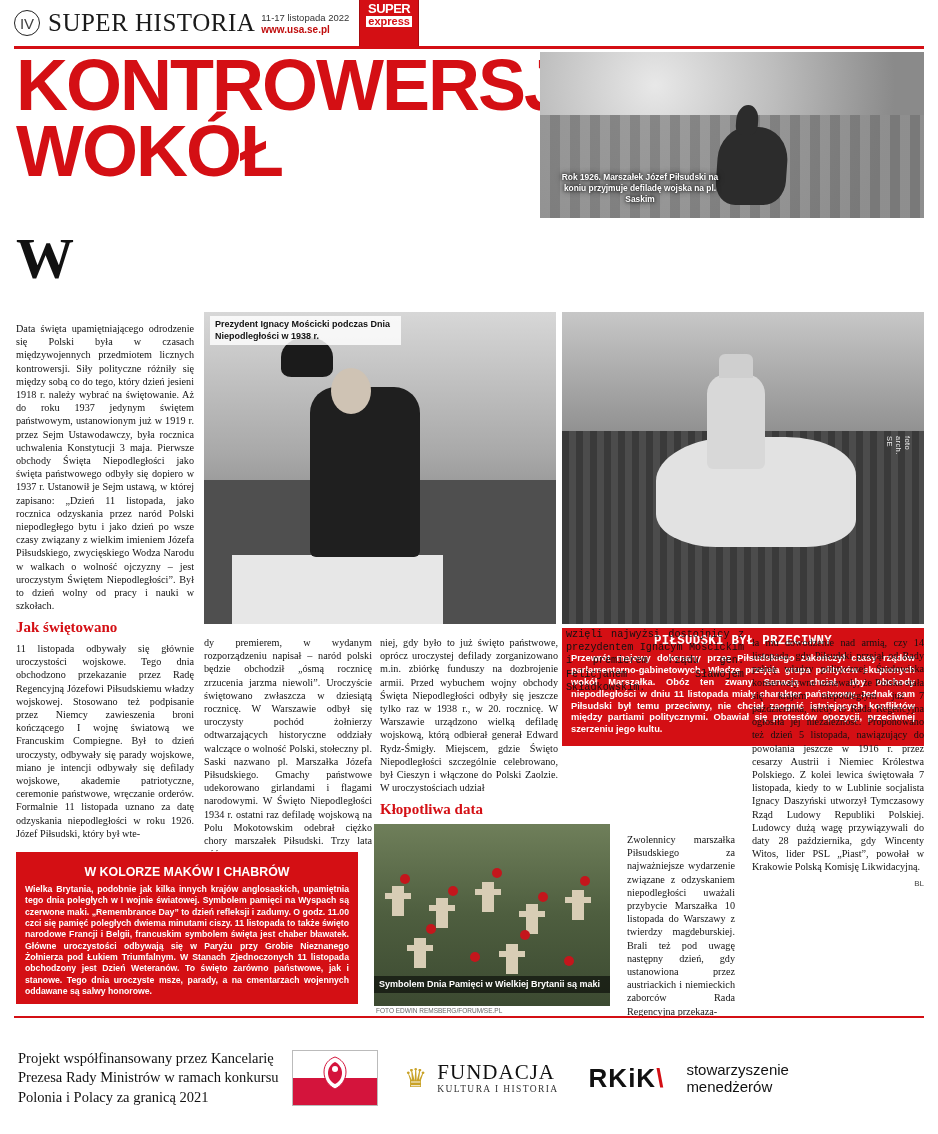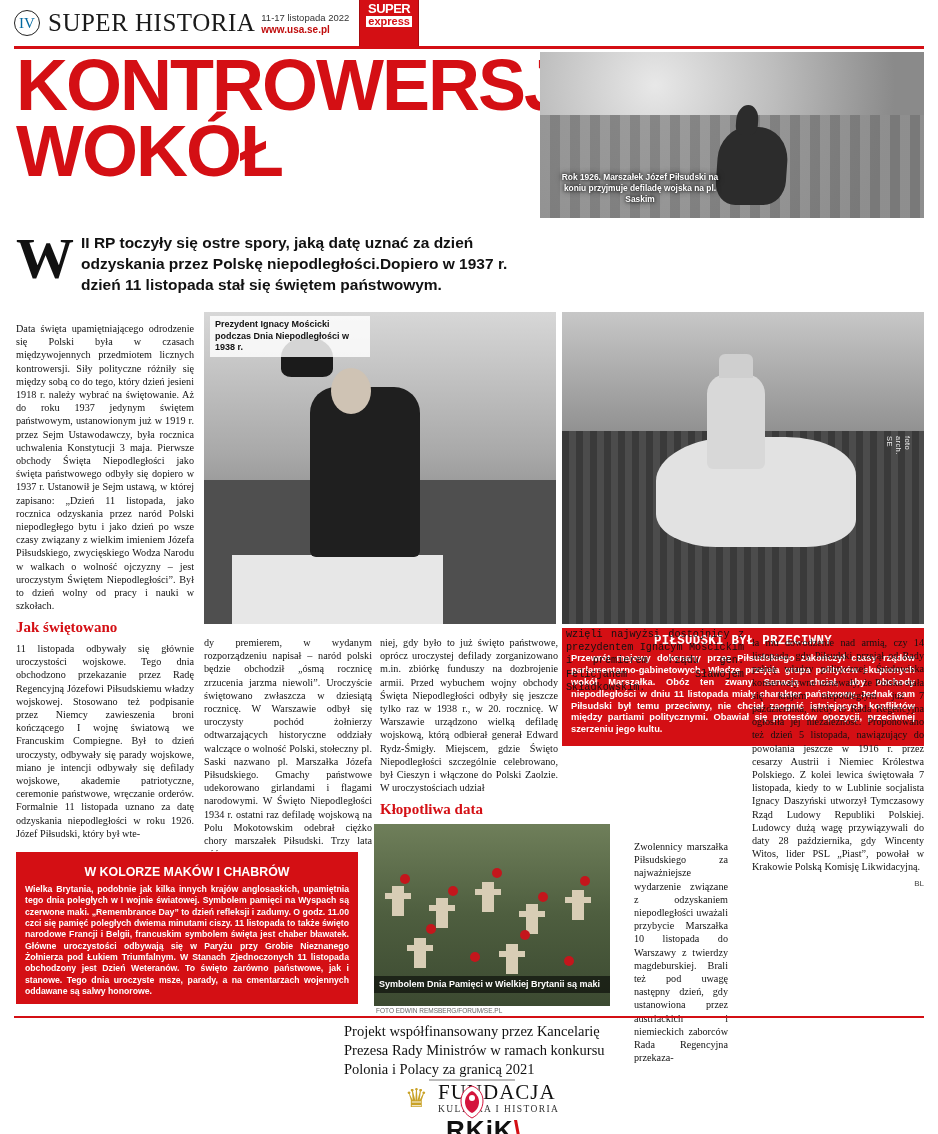--- a/index.html
+++ b/index.html
@@ -16,21 +16,21 @@
 
   
   .masthead {
     position: absolute; left: 0; top: 0; width: 938px; height: 46px;
     display: flex; align-items: center;
     padding: 0 14px;
   }
   .page-num-box {
     width: 26px; height: 26px; border: 1.6px solid #222; border-radius: 50%;
     display: flex; align-items: center; justify-content: center;
-    font-family: Liberation Serif, serif; font-size: 15px; color: #0369a1;
+    font-family: Liberation Sans, sans-serif; font-size: 15px; color: #404040;
     margin-right: 8px;
   }
   .masthead-title {
     font-family: "Liberation Serif", serif;
     font-size: 25px; letter-spacing: .5px; color: #1a1a1a;
   }
   .masthead-dates {
     margin-left: 6px; font-family: "Liberation Sans", sans-serif;
     font-size: 9.5px; color: #333; line-height: 1.25; padding-top: 2px;
   }
@@ -119,21 +119,21 @@
   }
   .photo-mosc .ground { position:absolute; left:0; bottom:0; width:100%; height:46%; background:#4f4f4f; }
   .photo-mosc .figure {
     position:absolute; left:30%; top:24%; width:110px; height:170px; background:#1f1f1f;
     border-radius: 26px 26px 6px 6px;
   }
   .photo-mosc .head { position:absolute; left:36%; top:18%; width:40px; height:46px; background:#cfc3b4; border-radius:50%; }
   .photo-mosc .hat { position:absolute; left:22%; top:8%; width:52px; height:40px; background:#1b1b1b; border-radius:50% 50% 20% 20%; }
   .photo-mosc .plinth { position:absolute; left:8%; bottom:0; width:60%; height:22%; background:#e7e7e7; }
   .cap-mosc {
-    position: absolute; left: 210px; top: 316px; width: 160px;
+    position: absolute; left: 210px; top: 316px; width: 191px;
     background: rgba(255,255,255,.82); padding: 3px 5px;
     font-family: "Liberation Sans", sans-serif; font-weight: bold;
     font-size: 9px; line-height: 1.3; color: #111;
   }
 
   
   .photo-horse {
     position: absolute; left: 562px; top: 312px; width: 362px; height: 312px;
     background: linear-gradient(180deg,#c7c7c7 0%,#8f8f8f 40%,#454545 100%);
     overflow: hidden;
@@ -211,21 +211,21 @@
   }
 
   .col-note { position:absolute; font-size:10.2px; line-height:1.295; text-align:justify; }
 
   
   .rule-bottom {
     position: absolute; left: 14px; top: 1016px; width: 910px; height: 2px; background: #d40f14;
   }
   .footer {
     position: absolute; left: 0; top: 1022px; width: 938px; height: 112px;
-    display: flex; align-items: center; flex-direction: column;
+    display: flex; align-items: center;
   }
   .footer-text {
     width: 286px; padding-left: 18px;
     font-family: "Liberation Serif", serif; font-size: 14.5px; line-height: 1.32; color: #111;
   }
   .flag {
     width: 86px; height: 56px; border: 1px solid #bbb; margin-left: 6px;
     background: linear-gradient(180deg,#fff 0 50%, #d4143c 50% 100%);
     position: relative;
   }
@@ -267,21 +267,20 @@
 
   <div class="photo-top">
     <div class="sky"></div>
     <div class="bldg"></div>
     <div class="rider"></div>
   </div>
   <div class="cap-top">Rok 1926. Marszałek Józef Piłsudski na koniu przyjmuje defiladę wojska na pl. Saskim</div>
 
   <div class="lead">
     <span class="dropcap">W</span>
-    <span>II RP toczyły się ostre spory, jaką datę uznać za dzień odzyskania przez Polskę niepodległości.Dopiero w 1937 r. dzień 11 listopada stał się świętem państwowym.</span>
   </div>
 
   <div class="col col1">
     <p>Data święta upamiętniającego odrodzenie się Polski była w czasach międzywojennych przedmiotem licznych kontrowersji. Siły polityczne różniły się między sobą co do tego, który dzień jesieni 1918 r. należy wybrać na świętowanie. Aż do roku 1937 jedynym świętem państwowym, ustanowionym już w 1919 r. przez Sejm Ustawodawczy, była rocznica uchwalenia Konstytucji 3 maja. Pierwsze obchody Święta Niepodległości jako święta państwowego odbyły się dopiero w 1937 r. Ustanowił je Sejm ustawą, w której zapisano: „Dzień 11 listopada, jako rocznica odzyskania przez naród Polski niepodległego bytu i jako dzień po wsze czasy związany z wielkim imieniem Józefa Piłsudskiego, zwycięskiego Wodza Narodu w walkach o wolność ojczyzny – jest uroczystym Świętem Niepodległości”. Był to dzień wolny od pracy i nauki w szkołach.</p>
     <div class="subhead">Jak świętowano</div>
     <p>11 listopada odbywały się głównie uroczystości wojskowe. Tego dnia obchodzono przekazanie przez Radę Regencyjną Józefowi Piłsudskiemu władzy wojskowej. Stosowano też podpisanie przez Niemcy zawieszenia broni kończącego I wojnę światową we Francuskim Compiegne. Był to dzień uroczysty, odbywały się parady wojskowe, miano je intencji odbywały się defilady wojskowe, akademie patriotyczne, ceremonie państwowe, wręczanie orderów. Formalnie 11 listopada uznano za datę odzyskania niepodległości w roku 1926. Józef Piłsudski, który był wte-</p>
   </div>
 
   <div class="photo-mosc">
     <div class="ground"></div>
@@ -316,21 +315,21 @@
   <div class="col col4">
     <p>wzięli najwyżsi dostojnicy z prezydentem Ignacym Mościckim i premierem rządu gen. Felicjanem Sławojem Składkowskim.</p>
   </div>
 
   <div class="col col5">
     <p>ła mu dowodzenie nad armią, czy 14 listopada, gdy Piłsudski przejął od Rady pełnię władzy politycznej. Środowiska konserwatywne uznawały, że Polska stała się krajem niepodległym już 7 października, kiedy to Rada Regencyjna ogłosiła jej niezależność. Proponowano też dzień 5 listopada, nawiązujący do powołania jeszcze w 1916 r. przez cesarzy Austrii i Niemiec Królestwa Polskiego. Z kolei lewica świętowała 7 listopada, kiedy to w Lublinie socjalista Ignacy Daszyński utworzył Tymczasowy Rząd Ludowy Republiki Polskiej. Ludowcy dużą wagę przywiązywali do daty 28 października, gdy Wincenty Witos, lider PSL „Piast”, powołał w Krakowie Polską Komisję Likwidacyjną.</p>
     <p style="text-align:right;font-family:'Liberation Sans',sans-serif;font-size:8px;color:#444;">BL</p>
   </div>
 
   <div class="col-note" style="left:618px; top:824px; width:126px;">
-    <p style="margin:16px;">Zwolennicy marszałka Piłsudskiego za najważniejsze wydarzenie związane z odzyskaniem niepodległości uważali przybycie Marszałka 10 listopada do Warszawy z twierdzy magdeburskiej. Brali też pod uwagę następny dzień, gdy ustanowiona przez austriackich i niemieckich zaborców Rada Regencyjna przekaza-</p>
+    <p style="margin:9px;">Zwolennicy marszałka Piłsudskiego za najważniejsze wydarzenie związane z odzyskaniem niepodległości uważali przybycie Marszałka 10 listopada do Warszawy z twierdzy magdeburskiej. Brali też pod uwagę następny dzień, gdy ustanowiona przez austriackich i niemieckich zaborców Rada Regencyjna przekaza-</p>
   </div>
 
   <div class="redbox2">
     <h3>W KOLORZE MAKÓW I CHABRÓW</h3>
     <p>Wielka Brytania, podobnie jak kilka innych krajów anglosaskich, upamiętnia tego dnia poległych w I wojnie światowej. Symbolem pamięci na Wyspach są czerwone maki. „Remembrance Day” to dzień refleksji i zadumy. O godz. 11.00 czci się pamięć poległych dwiema minutami ciszy. 11 listopada to także święto narodowe Francji i Belgii, francuskim symbolem święta jest chaber bławatek. Główne uroczystości odbywają się w Paryżu przy Grobie Nieznanego Żołnierza pod Łukiem Triumfalnym. W Stanach Zjednoczonych 11 listopada obchodzony jest Dzień Weteranów. To święto zarówno państwowe, jak i stanowe. Tego dnia uroczyste msze, parady, a na cmentarzach wojennych oddawane są salwy honorowe.</p>
   </div>
 
   <div class="photo-poppy">
     <div class="cross" style="left:18px; top:62px;"></div>
     <div class="cross" style="left:62px; top:74px;"></div>

